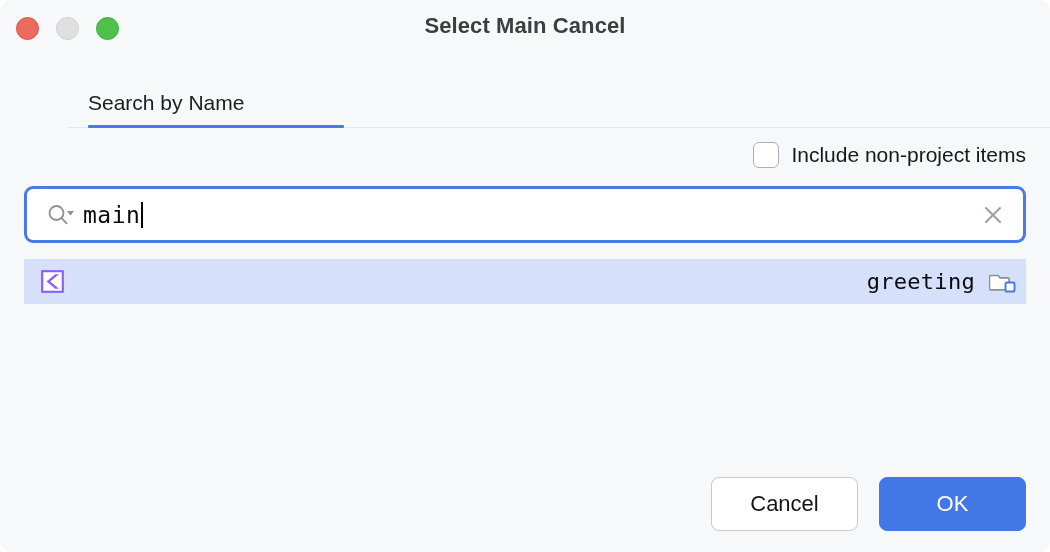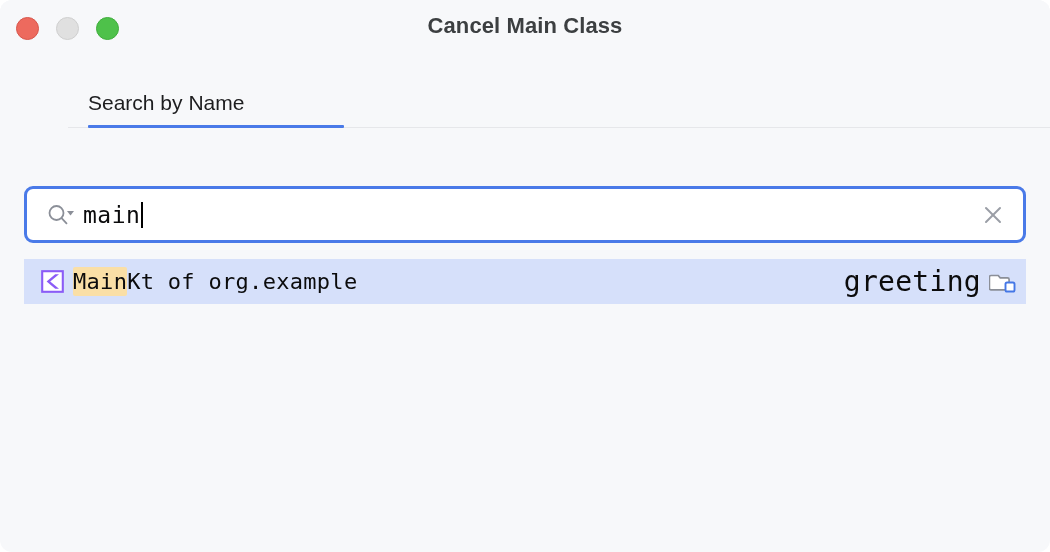--- a/index.html
+++ b/index.html
@@ -194,25 +194,25 @@
     letter-spacing: 0.3px;
   }
   .hl {
     background: #fadfa6;
     border-radius: 2px;
     padding: 2px 0;
   }
   .row-spacer { flex: 1 1 auto; }
   .row-module {
     font-family: "DejaVu Sans Mono", monospace;
-    font-size: 28px;
+    font-size: 22px;
     color: #0b0b0c;
     white-space: nowrap;
     letter-spacing: 0.3px;
-    margin-right: 8px;
+    margin-right: 14px;
   }
   .module-icon {
     width: 27px;
     height: 25px;
     flex: none;
   }
 
   
   .buttons {
     position: absolute;
@@ -249,29 +249,33 @@
 </style>
 </head>
 <body>
 
 <div id="dialog">
 
   <div class="titlebar">
     <div class="traffic traffic-close"></div>
     <div class="traffic traffic-min"></div>
     <div class="traffic traffic-max"></div>
-    <div class="dialog-title">Cancel Main Class</div>
+    <div class="dialog-title">Select Main Cancel</div>
   </div>
 
   <div class="tabbar">
     <div class="tab tab-search">Search by Name</div>
     <div class="tab-sep"></div>
     <div class="tab-underline"></div>
   </div>
 
+  <div class="cbrow">
+    <div class="checkbox"></div>
+    <div class="cblabel">Include non-project items</div>
+  </div>
 
   <div class="searchwrap">
     <span class="search-icon">
       <svg width="30" height="22" viewBox="0 0 30 22">
         <circle cx="9.5" cy="9" r="7" fill="none" stroke="#8b8f98" stroke-width="1.8"></circle>
         <line x1="14.6" y1="14.2" x2="19.5" y2="19.4" stroke="#8b8f98" stroke-width="1.8" stroke-linecap="round"></line>
         <polygon points="20,7 27,7 23.5,11.5" fill="#8b8f98"></polygon>
       </svg>
     </span>
     <span class="search-text"><span>main</span><span class="caret"></span></span>
@@ -284,26 +288,29 @@
   </div>
 
   <div class="results">
     <div class="result-row">
       <span class="kt-icon">
         <svg width="25" height="25" viewBox="0 0 25 25">
           <rect x="2.2" y="2.2" width="20.6" height="20.6" fill="#ffffff" stroke="#8b5cf6" stroke-width="2.1"></rect>
           <path d="M19 5.2 L10.2 12.5 L19 19.8 L15.2 19.8 L6.6 12.5 L15.2 5.2 Z" fill="#8b5cf6"></path>
         </svg>
       </span>
-      <span class="row-main"><span class="hl">Main</span><span>Kt</span><span> of </span><span>org.example</span></span>
       <span class="row-spacer"></span>
       <span class="row-module">greeting</span>
       <span class="module-icon">
         <svg width="27" height="25" viewBox="0 0 27 25">
           <path d="M2 6.5 h7.2 l2 2.4 h7.3 a1.6 1.6 0 0 1 1.6 1.6 v8.8 a1.6 1.6 0 0 1 -1.6 1.6 h-16.5 a1.6 1.6 0 0 1 -1.6 -1.6 v-11.2 a1.6 1.6 0 0 1 1.6 -1.6 z" fill="#ffffff" stroke="#8b8f98" stroke-width="1.7"></path>
           <rect x="16.5" y="13.5" width="9" height="9" rx="1.6" fill="#ffffff" stroke="#4477e6" stroke-width="1.9"></rect>
         </svg>
       </span>
     </div>
   </div>
 
+  <div class="buttons">
+    <div class="btn btn-cancel">Cancel</div>
+    <div class="btn btn-ok">OK</div>
+  </div>
 
 </div>
 
 </body></html>

